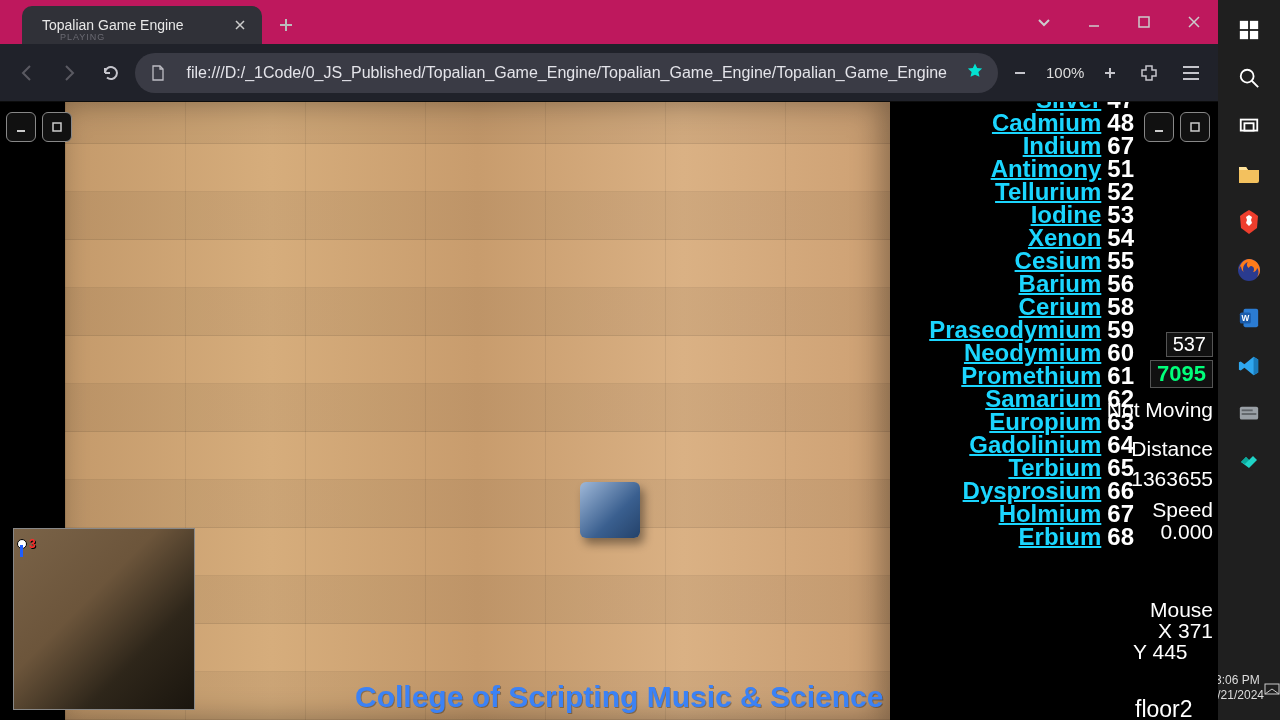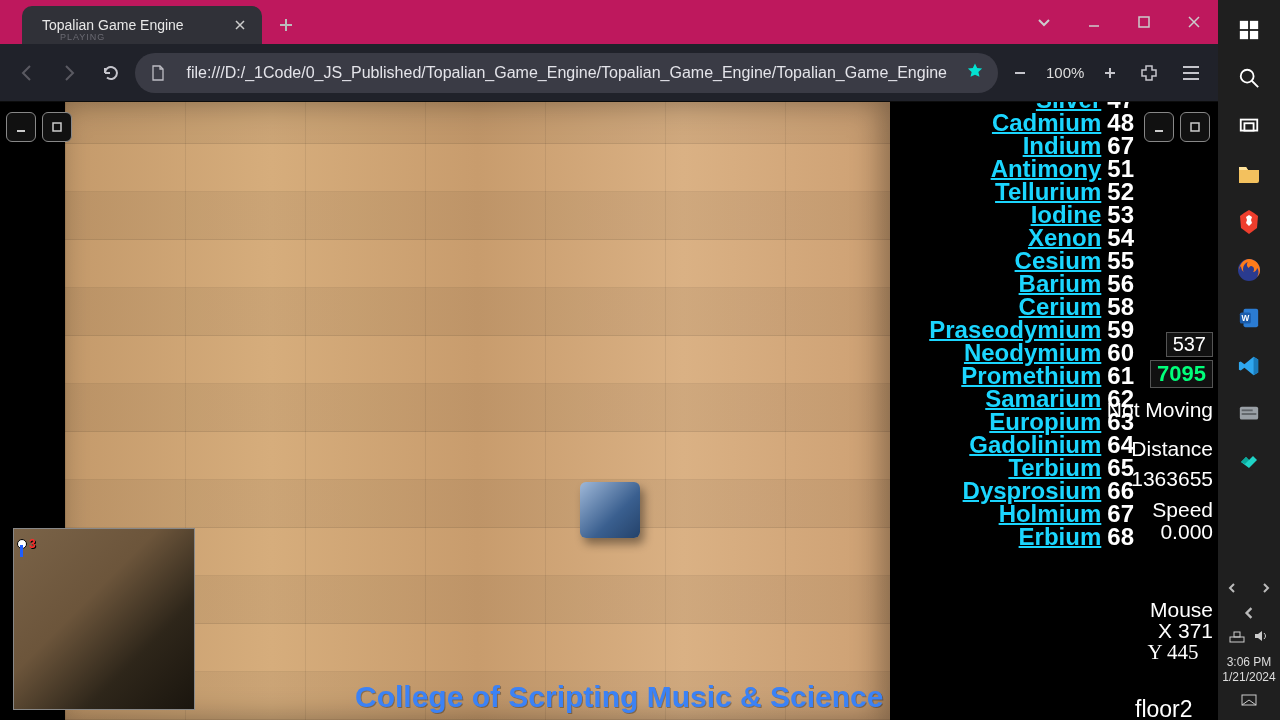--- a/index.html
+++ b/index.html
@@ -10,21 +10,21 @@
     position: absolute; right: 0; top: 0; width: 62px; height: 720px;
     background: #1f1f1f; display: flex; flex-direction: column; align-items: center;
     padding-top: 6px;
   }
   .win-icon {
     width: 40px; height: 40px; margin: 4px 0; display: flex; align-items: center; justify-content: center;
     border-radius: 4px;
   }
   .win-icon svg { display: block; }
   .win-sidebar-spacer { flex: 1; }
-  .win-tray { display: flex; flex-direction: column; align-items: center; padding-bottom: 8px; width: 100%; justify-content: flex-end; }
+  .win-tray { display: flex; flex-direction: row; align-items: center; padding-bottom: 8px; width: 100%; justify-content: flex-end; }
   .tray-row { display: flex; gap: 8px; margin-bottom: 8px; }
   .tray-arrows { display:flex; gap:24px; margin-bottom:6px; padding:2px; }
   .tray-back { margin-bottom:6px; }
   .clock { color: #ddd; font-size: 12px; text-align: center; line-height: 1.3; margin-bottom: 8px; }
 
   
   .browser {
     position: absolute; left: 0; top: 0; width: 1218px; height: 720px;
     background: #1e1e24; display: flex; flex-direction: column;
   }
@@ -145,21 +145,21 @@
   }
   .tel-box1 { position:absolute; top:230px; right:4px; background:#111; border:1px solid #555; padding:0 6px; font-size:20px; }
   .tel-box2 { position:absolute; top:258px; right:4px; background:#111; border:1px solid #555; padding:0 6px; color:#00ff7a; font-size:22px; font-weight:bold; }
   .tel-state { position:absolute; top:296px; right:4px; font-size:21px; white-space:nowrap; text-align:right; left:-40px;}
   .tel-dist-lbl { position:absolute; top:335px; right:4px; font-size:21px; left:-30px; text-align:right;}
   .tel-dist-val { position:absolute; top:365px; right:4px; font-size:21px; left:-30px; text-align:right;}
   .tel-speed-lbl { position:absolute; top:396px; right:4px; font-size:21px; text-align:right; left:-10px;}
   .tel-speed-val { position:absolute; top:418px; right:4px; font-size:21px; text-align:right; left:-10px;}
   .tel-mouse-lbl { position:absolute; top:496px; right:4px; font-size:21px; text-align:right; left:-14px;}
   .tel-mx { position:absolute; top:517px; right:4px; font-size:21px; text-align:right; left:-12px;}
-  .tel-my { position:absolute; top:538px; right:4px; font-size:21px; text-align:center; left:-12px;font-family:Liberation Serif, serif;}
+  .tel-my { position:absolute; top:538px; right:4px; font-size:21px; text-align:left; left:-12px;}
   .tel-floor { position:absolute; top:594px; right:4px; font-size:23px; text-align:left; left:-10px;}
 
 </style>
 </head>
 <body>
 
 <div class="win-sidebar">
   <div class="win-icon">
     <svg width="22" height="22" viewBox="0 0 24 24">
         <g fill="#fff">

